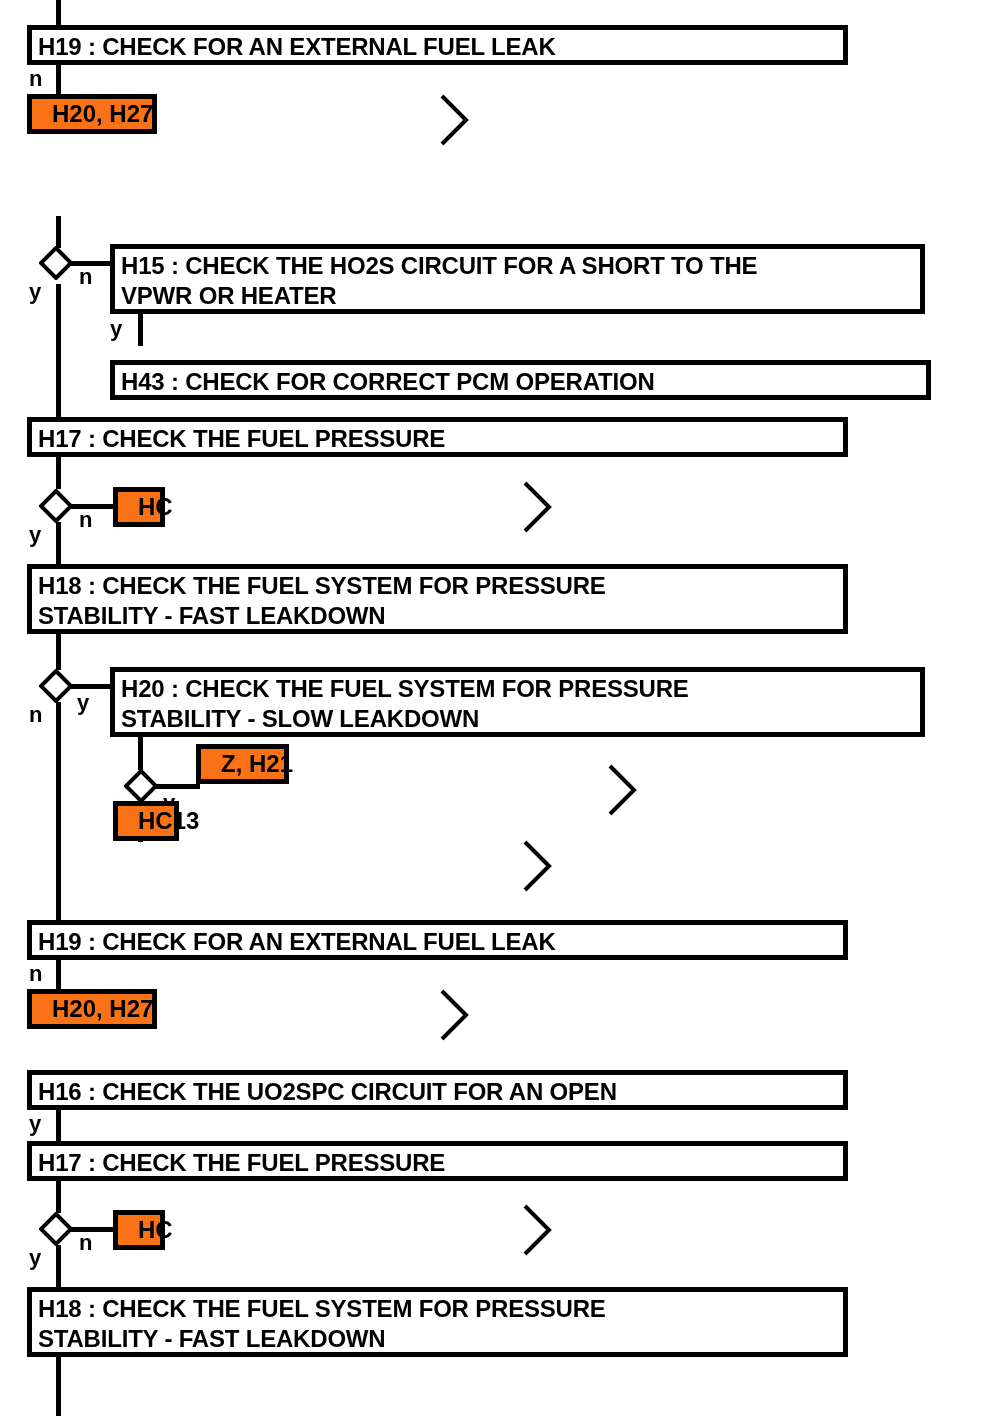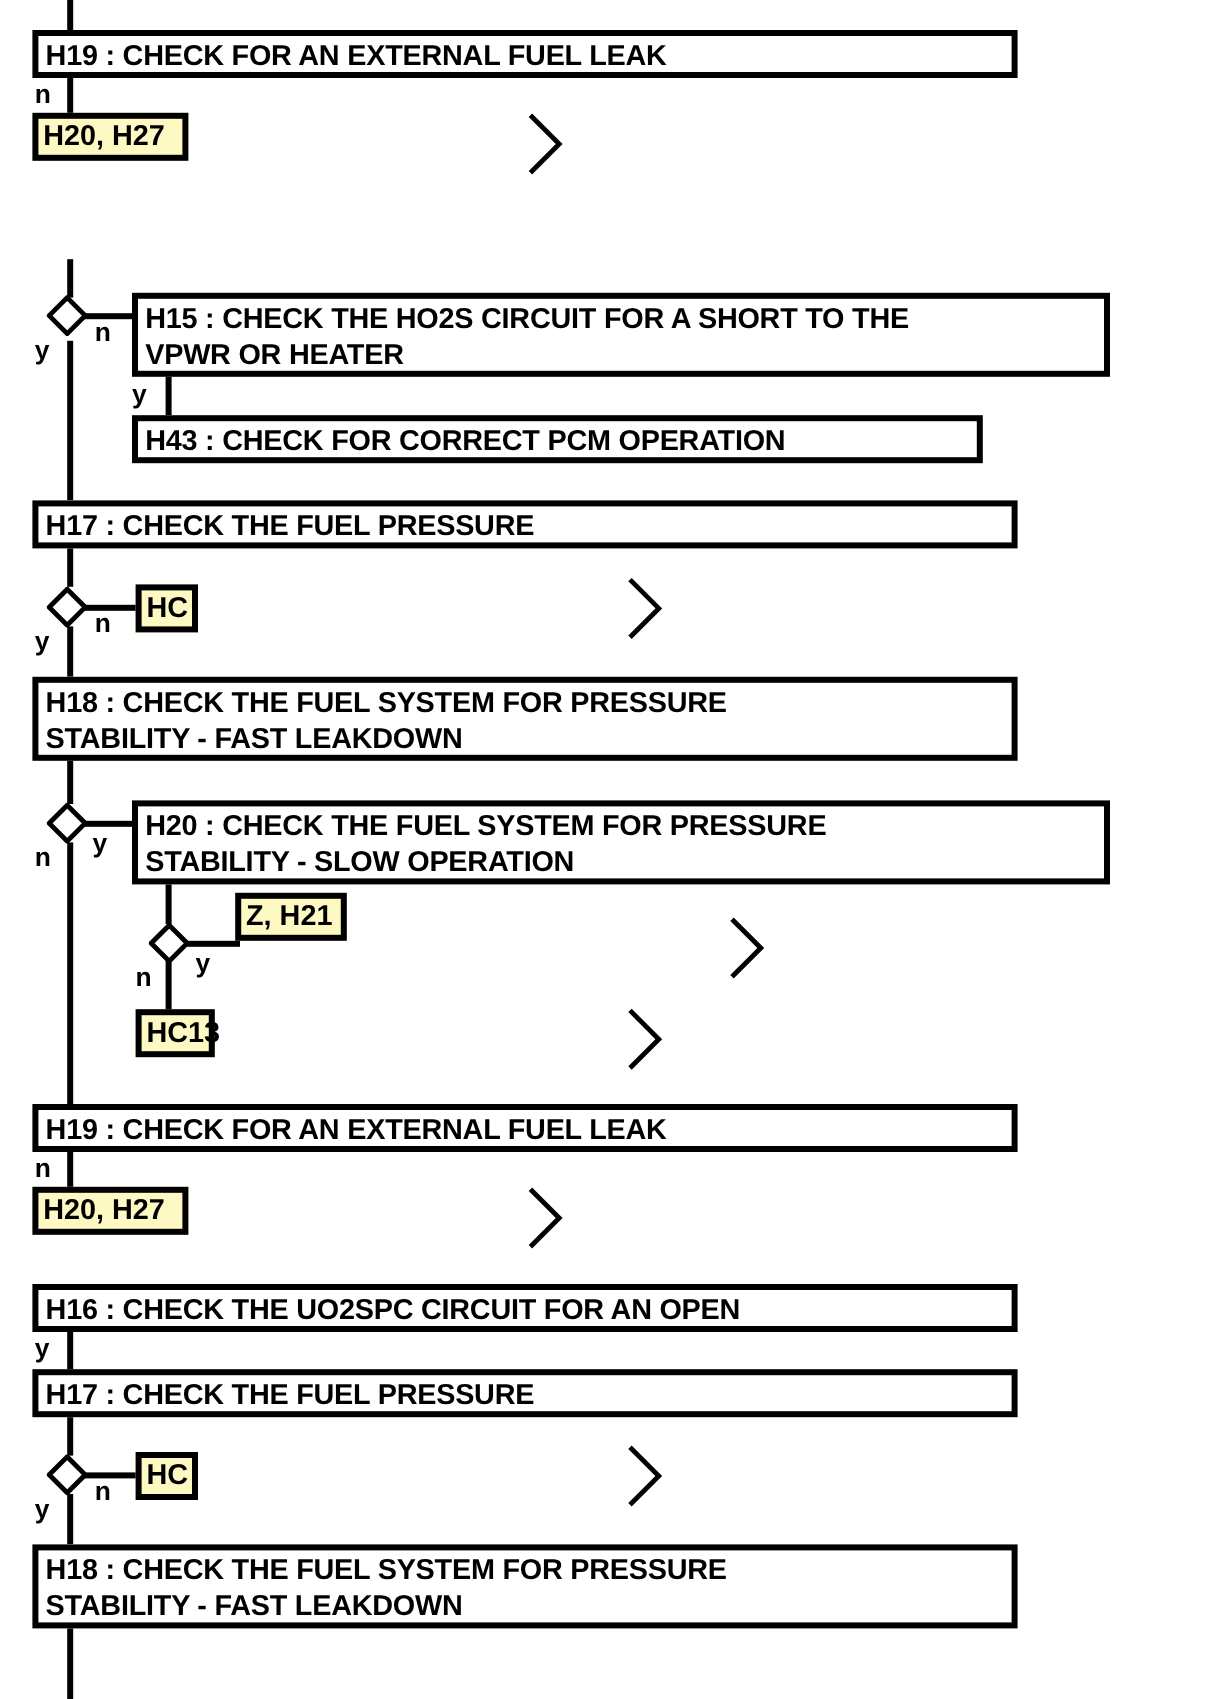--- a/index.html
+++ b/index.html
@@ -35,27 +35,27 @@
   }
   .step-box.two-line {
     font-size: 24px;
     line-height: 30px;
   }
   
   .term-box {
     position: absolute;
     box-sizing: border-box;
     border: 5px solid #000000;
-    background: #fef9c3;
+    background: #f97316;
     color: #000000;
     font-family: "Liberation Sans", sans-serif;
     font-weight: bold;
     font-size: 24px;
     line-height: 28px;
-    padding: 1px 4px 1px 4px;
+    padding: 1px 4px 1px 20px;
     white-space: nowrap;
   }
   
   .vline {
     position: absolute;
     background: #000000;
     width: 5px;
   }
   .hline {
     position: absolute;
@@ -125,21 +125,21 @@
   <div class="hline" style="left:70px; top:261px; width:45px;"></div>
   <div class="branch-label" style="left:79px; top:266px;">n</div>
   <div class="branch-label" style="left:29px; top:281px;">y</div>
 
   <div class="step-box two-line" style="left:110px; top:244px; width:815px; height:70px;">H15 : CHECK THE HO2S CIRCUIT FOR A SHORT TO THE
 VPWR OR HEATER</div>
 
   <div class="vline" style="left:138px; top:314px; height:32px;"></div>
   <div class="branch-label" style="left:110px; top:318px;">y</div>
 
-  <div class="step-box" style="left:110px; top:346px; width:709px; height:40px;">H43 : CHECK FOR CORRECT PCM OPERATION</div>
+  <div class="step-box" style="left:110px; top:360px; width:821px; height:40px;">H43 : CHECK FOR CORRECT PCM OPERATION</div>
 
   <div class="vline-dashed" style="left:56px; top:284px; height:133px;"></div>
 
   <div class="step-box" style="left:27px; top:417px; width:821px; height:40px;">H17 : CHECK THE FUEL PRESSURE</div>
 
   <div class="vline" style="left:56px; top:457px; height:32px;"></div>
 
   <div class="diamond" style="left:39px; top:489px;">
     <svg width="34" height="34" viewBox="0 0 34 34">
       <polygon points="17,2 32,17 17,32 2,17" fill="#ffffff" stroke="#000000" stroke-width="4"></polygon>
@@ -167,21 +167,21 @@
   <div class="diamond" style="left:39px; top:669px;">
     <svg width="34" height="34" viewBox="0 0 34 34">
       <polygon points="17,2 32,17 17,32 2,17" fill="#ffffff" stroke="#000000" stroke-width="4"></polygon>
     </svg>
   </div>
   <div class="hline" style="left:70px; top:684px; width:45px;"></div>
   <div class="branch-label" style="left:77px; top:692px;">y</div>
   <div class="branch-label" style="left:29px; top:704px;">n</div>
 
   <div class="step-box two-line" style="left:110px; top:667px; width:815px; height:70px;">H20 : CHECK THE FUEL SYSTEM FOR PRESSURE
-STABILITY - SLOW OPERATION</div>
+STABILITY - SLOW LEAKDOWN</div>
 
   <div class="vline" style="left:138px; top:737px; height:33px;"></div>
 
   <div class="diamond" style="left:124px; top:769px;">
     <svg width="34" height="34" viewBox="0 0 34 34">
       <polygon points="17,2 32,17 17,32 2,17" fill="#ffffff" stroke="#000000" stroke-width="4"></polygon>
     </svg>
   </div>
   <div class="hline" style="left:155px; top:784px; width:45px;"></div>
   <div class="branch-label" style="left:163px; top:792px;">y</div>
@@ -190,21 +190,21 @@
   <div class="term-box" style="left:196px; top:744px; width:93px; height:40px;">Z, H21</div>
 
   <div class="chevron" style="left:606px; top:762px;">
     <svg width="34" height="56" viewBox="0 0 34 56">
       <polyline points="4,4 28,28 4,52" fill="none" stroke="#000000" stroke-width="4"></polyline>
     </svg>
   </div>
 
   <div class="vline" style="left:138px; top:800px; height:42px;"></div>
 
-  <div class="term-box" style="left:113px; top:841px; width:66px; height:40px;">HC13</div>
+  <div class="term-box" style="left:113px; top:801px; width:66px; height:40px;">HC13</div>
 
   <div class="chevron" style="left:521px; top:838px;">
     <svg width="34" height="56" viewBox="0 0 34 56">
       <polyline points="4,4 28,28 4,52" fill="none" stroke="#000000" stroke-width="4"></polyline>
     </svg>
   </div>
 
   <div class="vline-dashed" style="left:56px; top:702px; height:218px;"></div>
 
   <div class="step-box" style="left:27px; top:920px; width:821px; height:40px;">H19 : CHECK FOR AN EXTERNAL FUEL LEAK</div>

